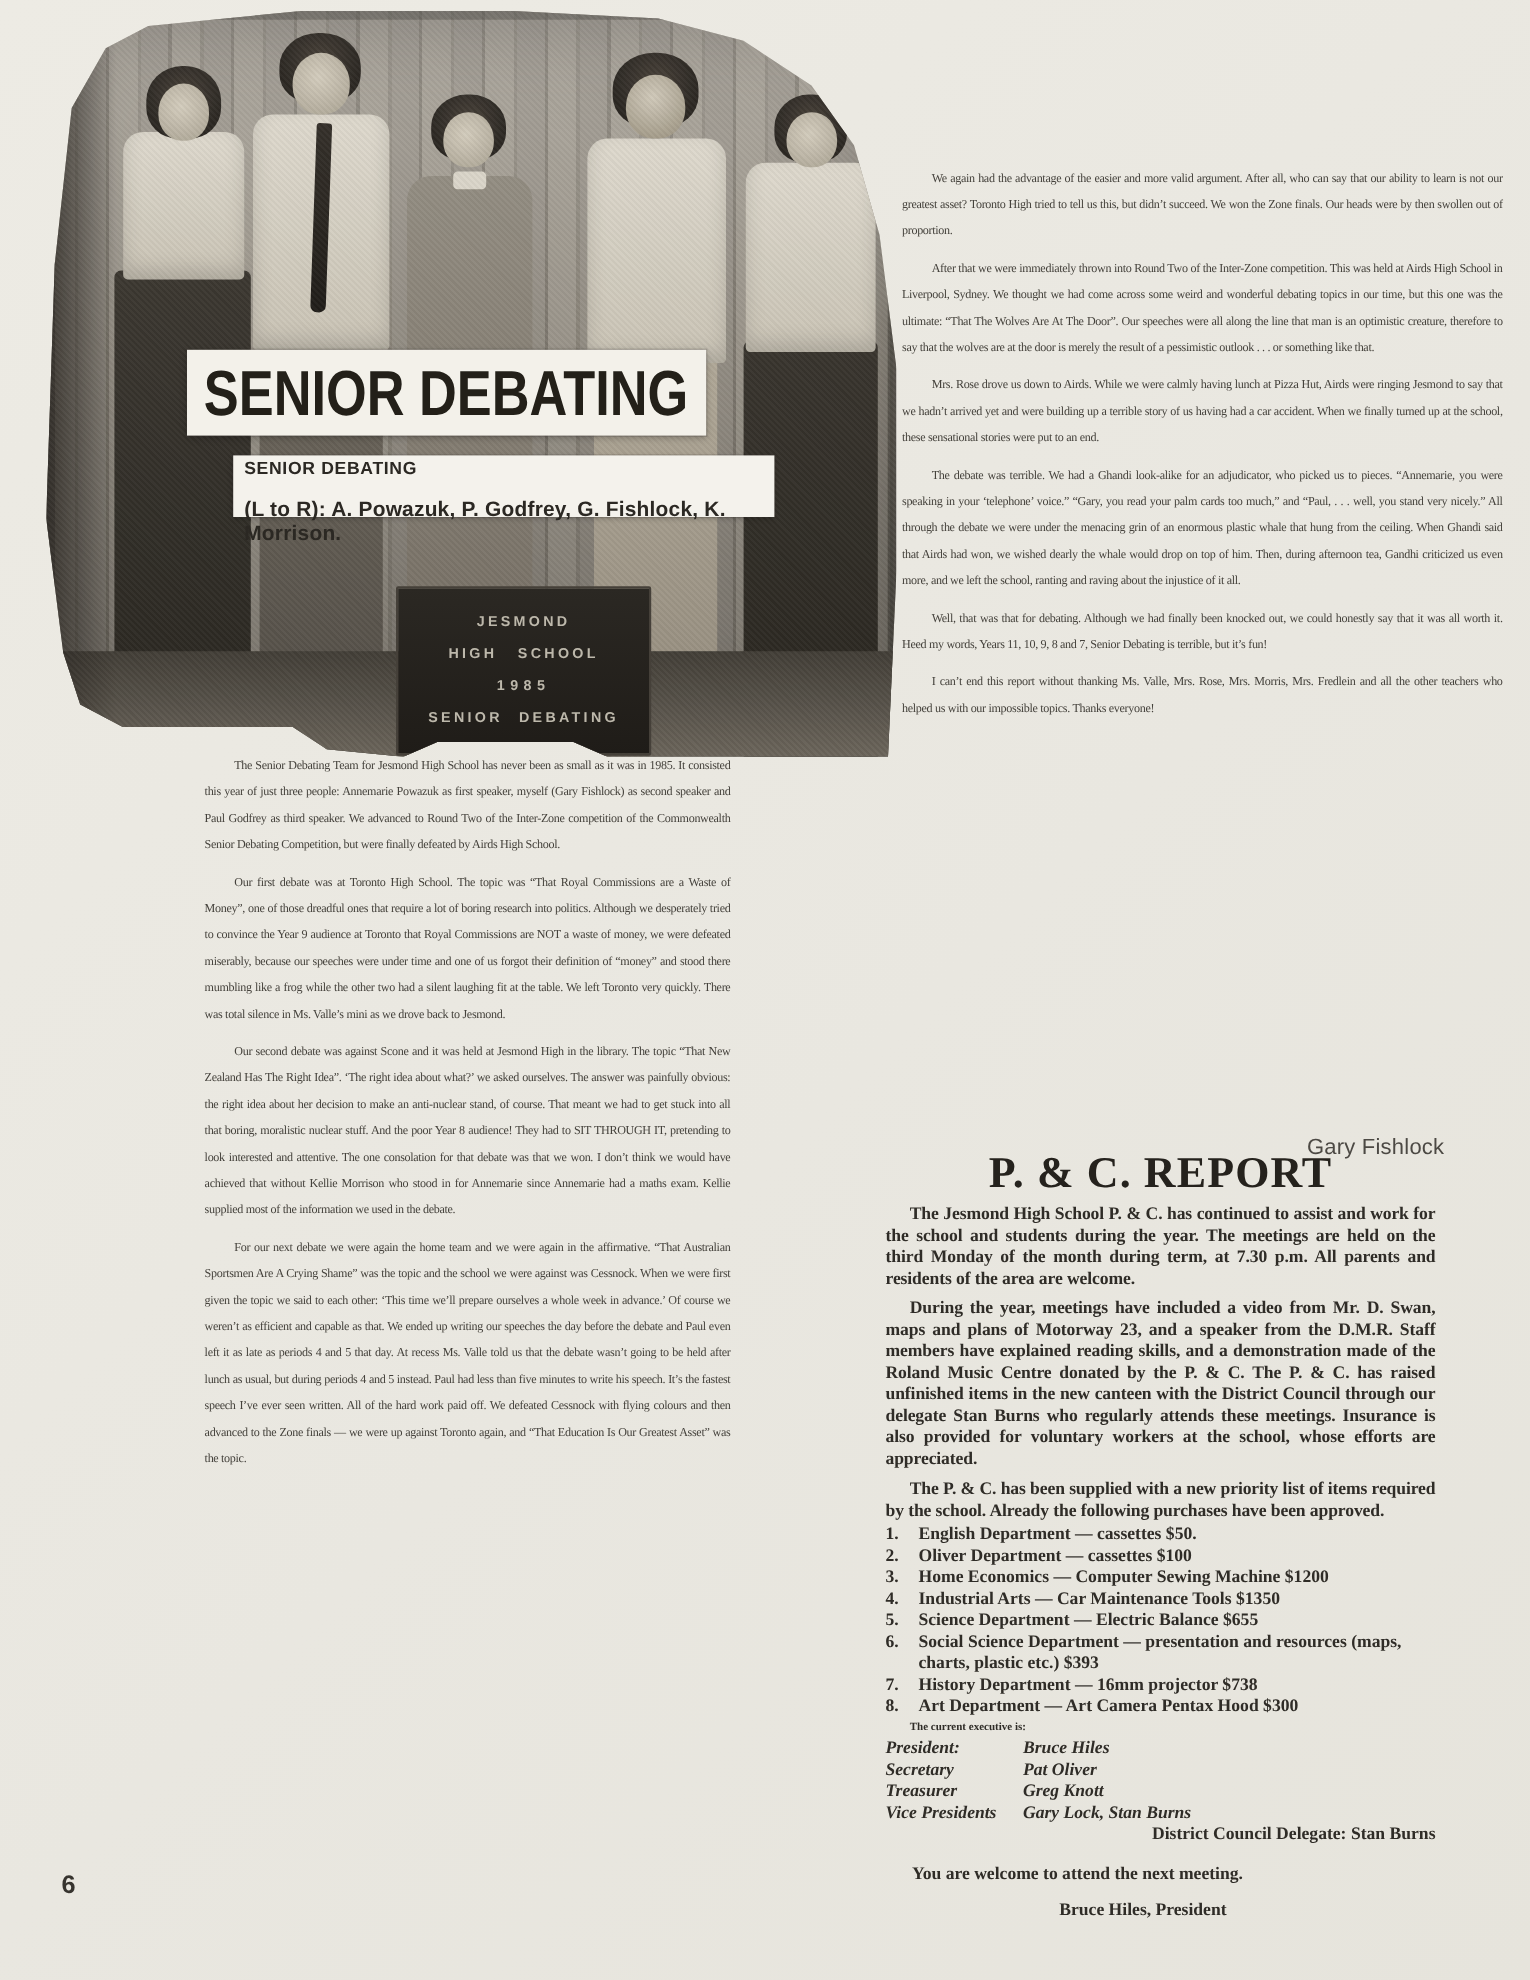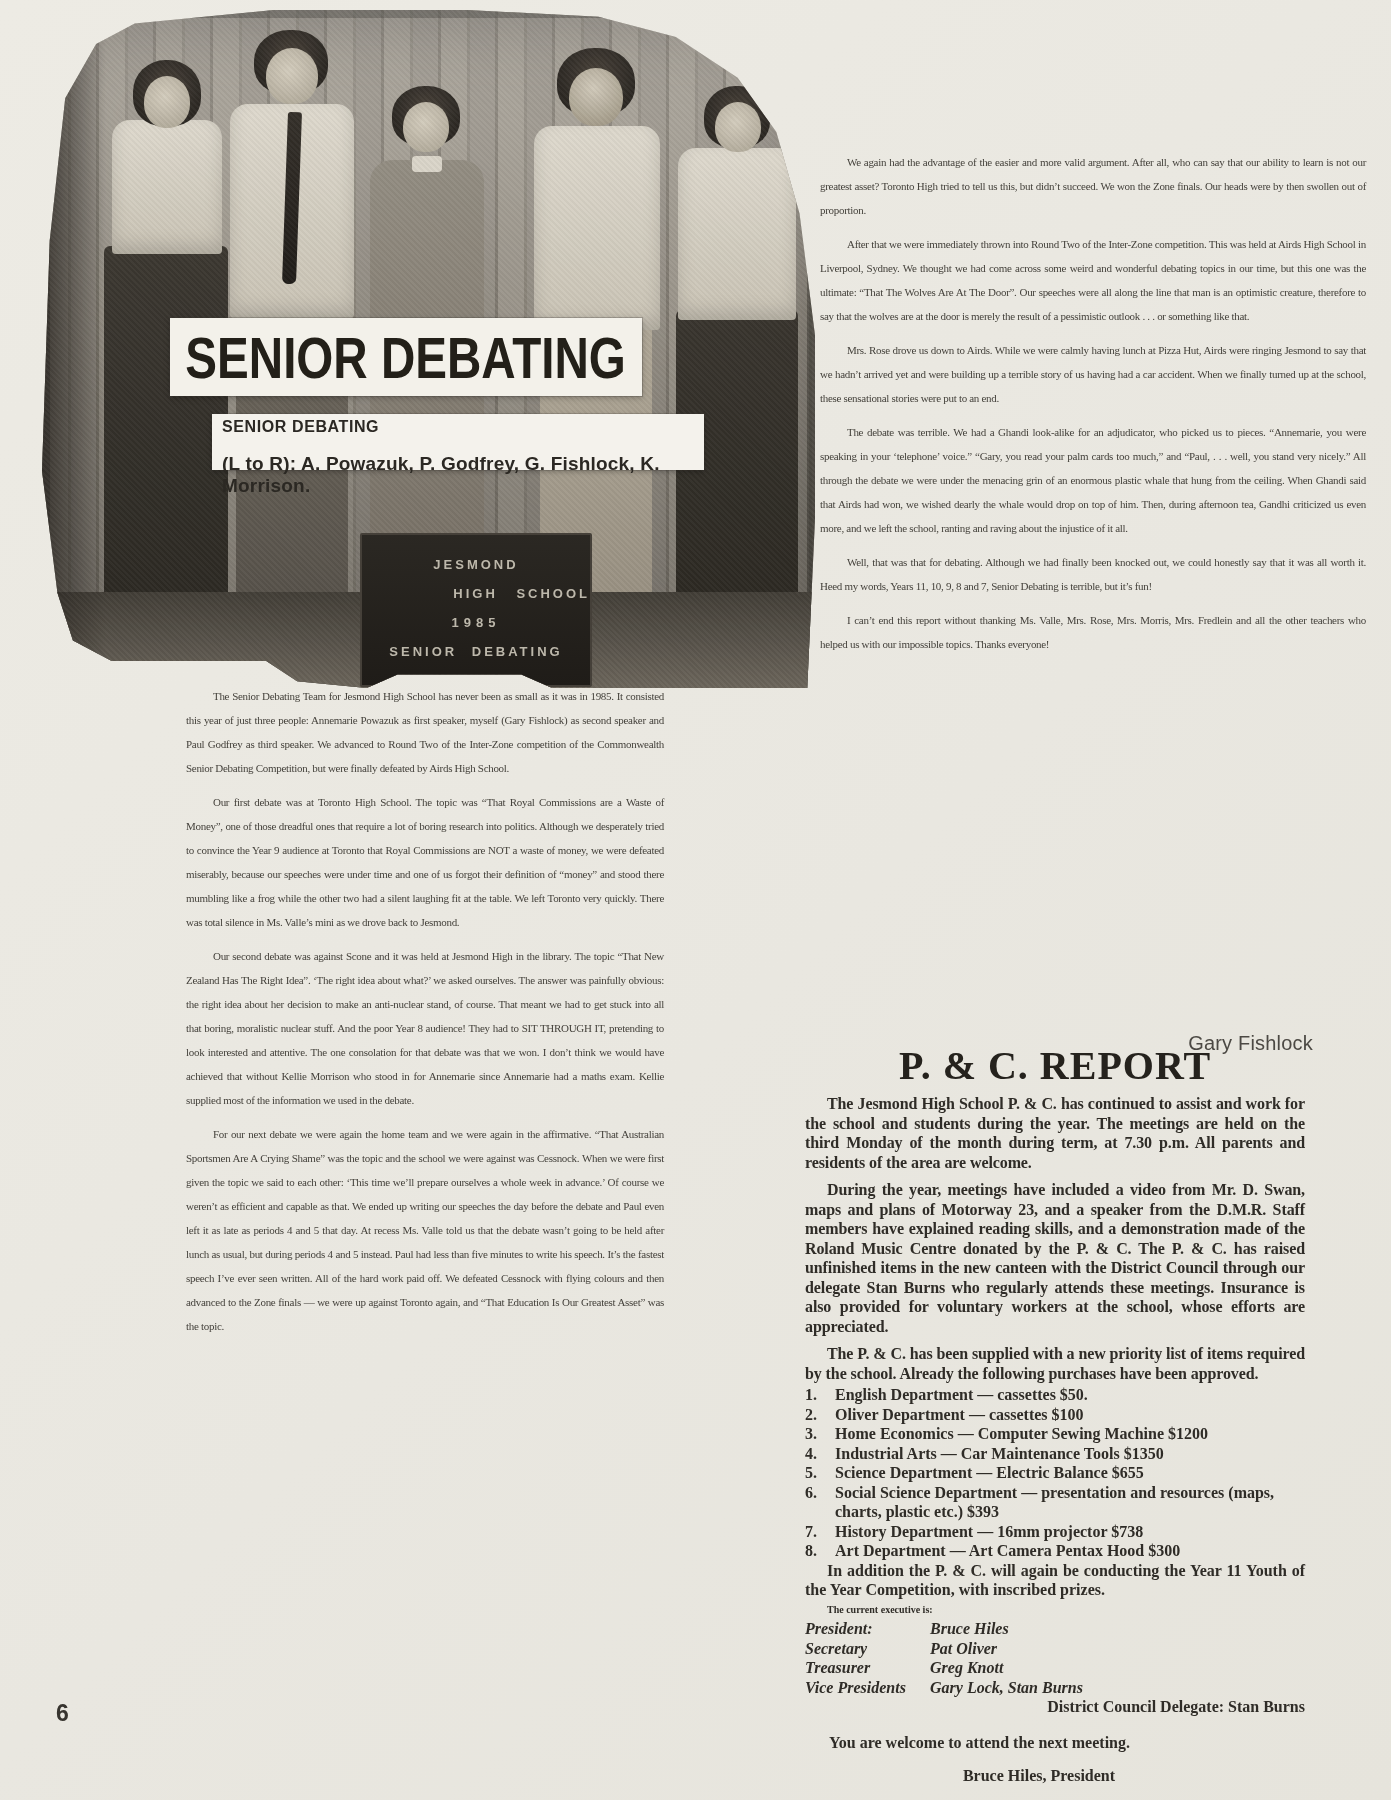--- a/index.html
+++ b/index.html
@@ -34,21 +34,21 @@
 
   
   .sign{
     position:absolute;left:318px;top:523px;width:228px;height:150px;
     background:linear-gradient(180deg,#2b2823,#1f1c18);
     border:2px solid #454039;border-radius:2px;z-index:6;
     color:#bdb8ab;text-align:center;font-weight:bold;
   }
   .sign-line{font-size:13px;letter-spacing:3px;}
   .sign-line.l0{margin-top:22px;}
-  .sign-line.l1{margin-top:14px;word-spacing:12px;text-align:right;}
+  .sign-line.l1{margin-top:14px;word-spacing:12px;}
   .sign-line.l2{margin-top:14px;letter-spacing:5px;}
   .sign-line.l3{margin-top:14px;word-spacing:8px;}
 
   
   .banner{
     position:absolute;left:170px;top:318px;width:472px;height:78px;
     background:#f3f1ea;box-shadow:0 0 0 1px rgba(60,56,50,.25), 0 2px 6px rgba(0,0,0,.25);
     display:flex;align-items:center;justify-content:center;z-index:8;
   }
   .banner span{
@@ -213,21 +213,20 @@
       <div class="li">
           <span class="num">7.</span>
           <span class="txt">History Department — 16mm projector $738</span>
         </div>
       <div class="li">
           <span class="num">8.</span>
           <span class="txt">Art Department — Art Camera Pentax Hood $300</span>
         </div>
     </div>
 
-    <p class="addition">In addition the P. &amp; C. will again be conducting the Year 11 Youth of the Year Competition, with inscribed prizes.</p>
     <p class="exec-intro">The current executive is:</p>
 
     <div>
       <div class="exec-row">
           <span>President:</span>
           <span>Bruce Hiles</span>
         </div>
       <div class="exec-row">
           <span>Secretary</span>
           <span>Pat Oliver</span>

